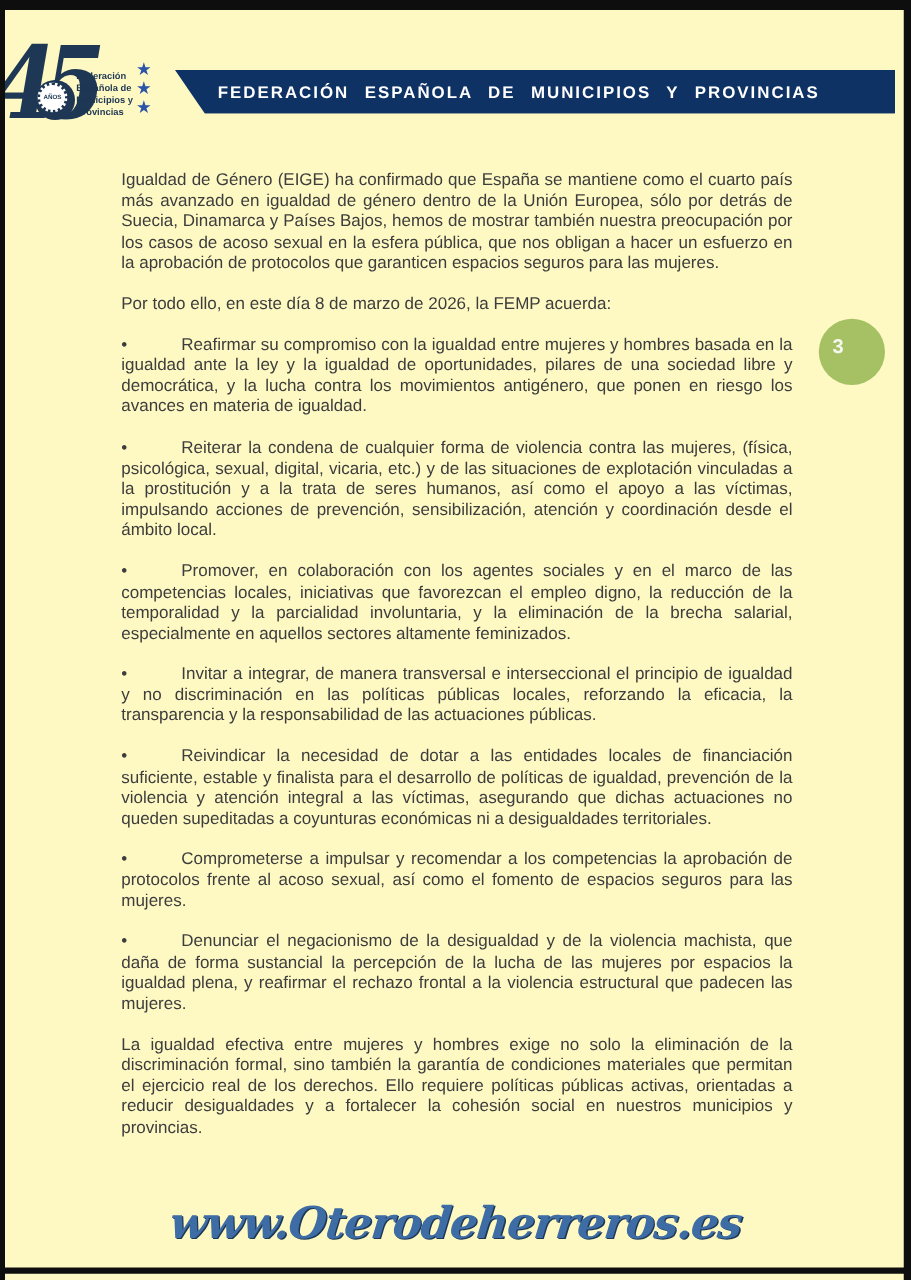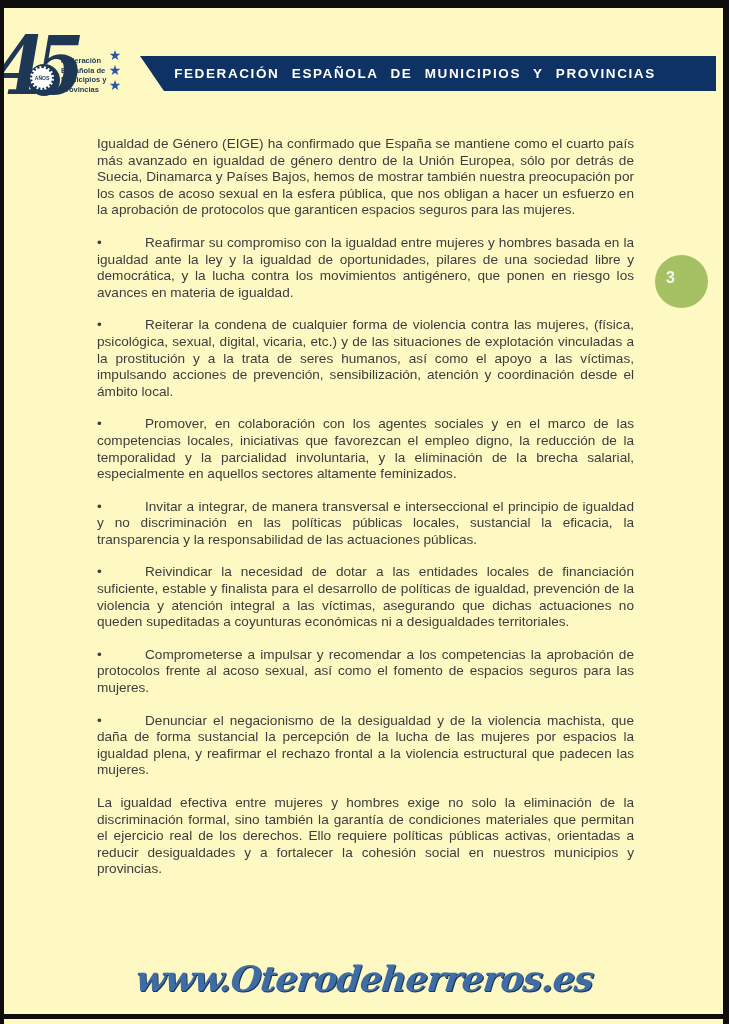--- a/index.html
+++ b/index.html
@@ -110,31 +110,34 @@
   </div>
 
   <div class="badge">
     <span class="num">3</span>
   </div>
 
   <div class="body-text">
     <p class="block">
       <span>Igualdad de Género (EIGE) ha confirmado que España se mantiene como el cuarto país más avanzado en igualdad de género dentro de la Unión Europea, sólo por detrás de Suecia, Dinamarca y Países Bajos, hemos de mostrar también nuestra preocupación por los casos de acoso sexual en la esfera pública, que nos obligan a hacer un esfuerzo en la aprobación de protocolos que garanticen espacios seguros para las mujeres.</span>
     </p>
+    <p class="block">
+      <span>Por todo ello, en este día 8 de marzo de 2026, la FEMP acuerda:</span>
+    </p>
     <p class="block bullet">
       <span class="marker">•</span><span>Reafirmar su compromiso con la igualdad entre mujeres y hombres basada en la igualdad ante la ley y la igualdad de oportunidades, pilares de una sociedad libre y democrática, y la lucha contra los movimientos antigénero, que ponen en riesgo los avances en materia de igualdad.</span>
     </p>
     <p class="block bullet">
       <span class="marker">•</span><span>Reiterar la condena de cualquier forma de violencia contra las mujeres, (física, psicológica, sexual, digital, vicaria, etc.) y de las situaciones de explotación vinculadas a la prostitución y a la trata de seres humanos, así como el apoyo a las víctimas, impulsando acciones de prevención, sensibilización, atención y coordinación desde el ámbito local.</span>
     </p>
     <p class="block bullet">
       <span class="marker">•</span><span>Promover, en colaboración con los agentes sociales y en el marco de las competencias locales, iniciativas que favorezcan el empleo digno, la reducción de la temporalidad y la parcialidad involuntaria, y la eliminación de la brecha salarial, especialmente en aquellos sectores altamente feminizados.</span>
     </p>
     <p class="block bullet">
-      <span class="marker">•</span><span>Invitar a integrar, de manera transversal e interseccional el principio de igualdad y no discriminación en las políticas públicas locales, sustancial la eficacia, la transparencia y la responsabilidad de las actuaciones públicas.</span>
+      <span class="marker">•</span><span>Invitar a integrar, de manera transversal e interseccional el principio de igualdad y no discriminación en las políticas públicas locales, reforzando la eficacia, la transparencia y la responsabilidad de las actuaciones públicas.</span>
     </p>
     <p class="block bullet">
       <span class="marker">•</span><span>Reivindicar la necesidad de dotar a las entidades locales de financiación suficiente, estable y finalista para el desarrollo de políticas de igualdad, prevención de la violencia y atención integral a las víctimas, asegurando que dichas actuaciones no queden supeditadas a coyunturas económicas ni a desigualdades territoriales.</span>
     </p>
     <p class="block bullet">
       <span class="marker">•</span><span>Comprometerse a impulsar y recomendar a los competencias la aprobación de protocolos frente al acoso sexual, así como el fomento de espacios seguros para las mujeres.</span>
     </p>
     <p class="block bullet">
       <span class="marker">•</span><span>Denunciar el negacionismo de la desigualdad y de la violencia machista, que daña de forma sustancial la percepción de la lucha de las mujeres por espacios la igualdad plena, y reafirmar el rechazo frontal a la violencia estructural que padecen las mujeres.</span>
     </p>

